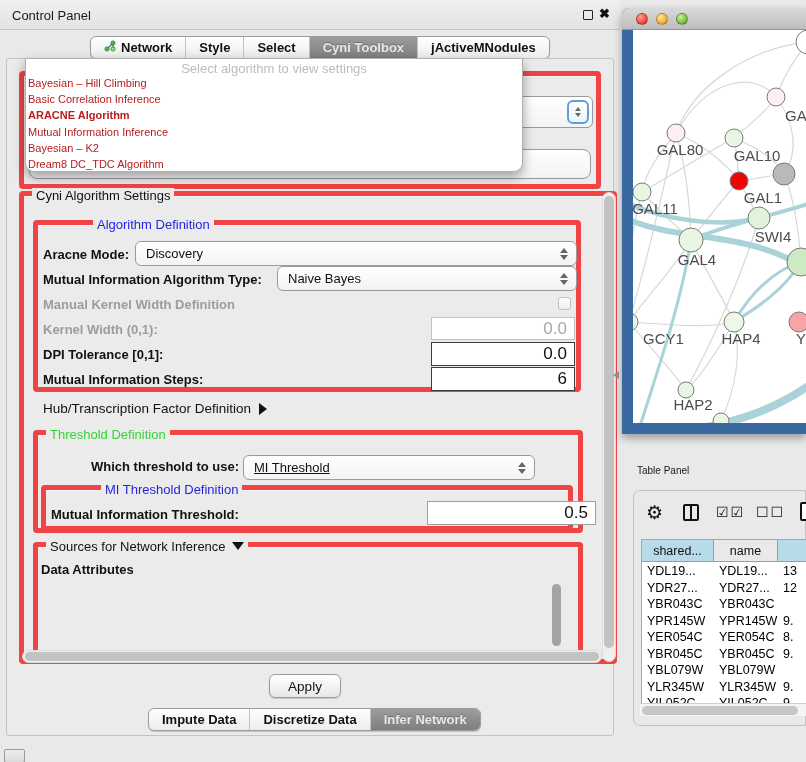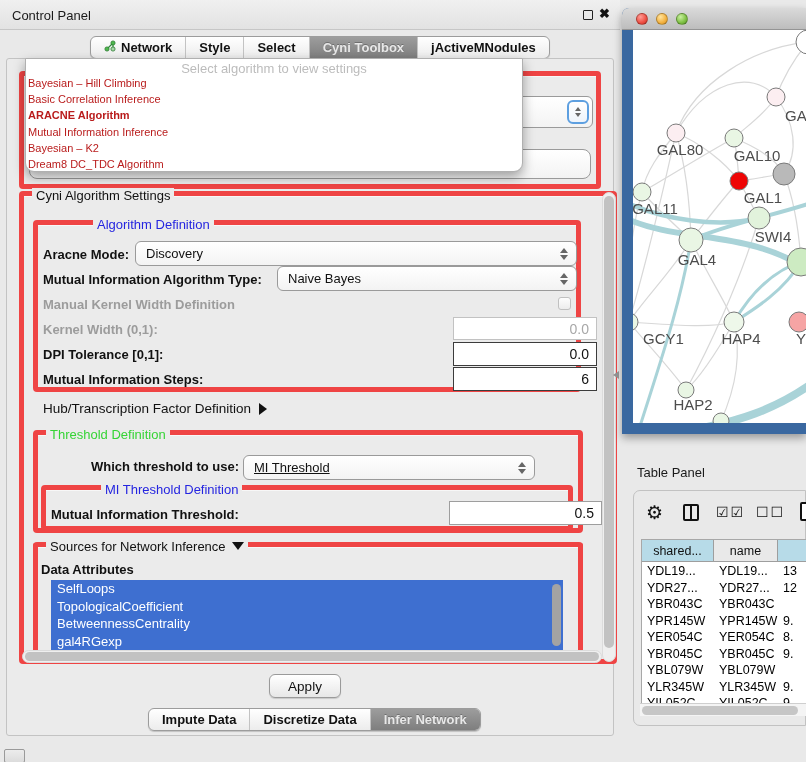--- a/index.html
+++ b/index.html
@@ -40,22 +40,22 @@
     display:flex; flex-direction:column; gap:2px; }
   .tri-up { width:0; height:0; border-left:4px solid transparent; border-right:4px solid transparent;
     border-bottom:5px solid #666; }
   .tri-dn { width:0; height:0; border-left:4px solid transparent; border-right:4px solid transparent;
     border-top:5px solid #666; }
   .tri-right { display:inline-block; width:0; height:0; border-left:8px solid #111;
     border-top:6px solid transparent; border-bottom:6px solid transparent; margin-left:8px; vertical-align:-2px; }
   .tri-down-b { display:inline-block; width:0; height:0; border-top:8px solid #111;
     border-left:6px solid transparent; border-right:6px solid transparent; margin-left:6px; vertical-align:1px; }
 
-  .field { position:absolute; background:#fff; border:1px solid #9e9e9e; font-size:14px;
-    display:flex; align-items:center; justify-content:flex-end; padding:0 7px;margin-left:22px; }
+  .field { position:absolute; background:#fff; border:1px solid #9e9e9e; font-size:17px;
+    display:flex; align-items:center; justify-content:flex-end; padding:0 7px; }
   .field.strong { border:1.5px solid #3c3c3c; }
   .field.dis { border:1px solid #c2c2c2; color:#a8a8a8; }
 
   .lbl { position:absolute; font-size:13px; font-weight:bold; color:#111; white-space:nowrap; }
   .lbl.dis { color:#9c9c9c; }
   .plain { font-weight:normal; font-size:13.5px; }
 
   #popup { position:absolute; left:18px; top:-1px; width:498px; height:114px; background:#fff;
     border:1px solid #b0b0b0; border-radius:0 0 9px 9px; box-shadow:0 5px 12px rgba(0,0,0,.35); z-index:50; }
   #popup .hint { text-align:center; color:#bcbcbc; font-size:13px; padding-top:2px; height:16px; }
@@ -81,21 +81,21 @@
   #net-titlebar { position:absolute; left:0; top:0; width:184px; height:22px;
     background:linear-gradient(#dadada,#bdbdbd); border-radius:7px 0 0 0; border-bottom:1px solid #949494;
     display:flex; align-items:center; gap:8px; padding-left:14px; }
   .light { width:12px; height:12px; border-radius:50%; border:1px solid rgba(0,0,0,.25); }
   .light.red { background:radial-gradient(circle at 35% 30%, #ff9d96, #ee4f43 60%, #c33126); }
   .light.yellow { background:radial-gradient(circle at 35% 30%, #ffe49e, #f3b13f 60%, #cf8f22); }
   .light.green { background:radial-gradient(circle at 35% 30%, #c9f0a0, #7ec043 60%, #59962c); }
   #net-canvas { position:absolute; left:11px; top:22px; width:173px; height:393px; background:#ffffff; }
 
   
-  #table-panel-title { position:absolute; left:637px; top:465px; font-size:13px; color:#1a1a1a; }
+  #table-panel-title { position:absolute; left:637px; top:465px; font-size:10px; color:#1a1a1a; }
   #table-panel { position:absolute; left:633px; top:490px; width:173px; height:236px;
     background:#e9e9e9; border:1px solid #c2c2c2; border-radius:7px 0 0 7px; }
   #tp-toolbar { position:absolute; left:8px; top:10px; width:160px; height:28px; }
   #gear-icon { position:absolute; left:4px; top:0px; font-size:19px; color:#111; }
   #split-icon { position:absolute; left:41px; top:3px; width:16px; height:17px; border:2px solid #111; border-radius:2px; }
   #split-icon div { position:absolute; left:5px; top:0; width:2px; height:13px; background:#111; }
   .cbpair { position:absolute; top:3px; font-size:14px; letter-spacing:2px; color:#111; }
   #doc-icon { position:absolute; left:158px; top:1px; width:14px; height:19px; border:2px solid #111; border-radius:2px; background:#fff; }
 
   #tbl { position:absolute; left:7px; top:48px; width:166px; height:176px; background:#fff;
@@ -238,35 +238,29 @@
       <span class="arrows">
           <span class="tri-up"></span>
           <span class="tri-dn"></span>
         </span>
     </div>
 
     <div class="gbox" style="left:34px; top:426px; width:532px; height:46px;">
       <span class="legend blue">MI Threshold Definition</span>
     </div>
     <div class="lbl" style="left:44px; top:448px;">Mutual Information Threshold:</div>
-    <div class="field" style="left:420px; top:442px; width:153px; height:24px;">
+    <div class="field" style="left:420px; top:442px; width:169px; height:24px;">
       <span>0.5</span>
     </div>
 
     <div class="gbox" style="left:26px; top:483px; width:550px; height:122px; border-bottom:none;">
       <span class="legend"><span>Sources for Network Inference</span><span class="tri-down-b"></span></span>
     </div>
     <div class="lbl" style="left:34px; top:503px;">Data Attributes</div>
 
-    <div id="attr-list" style="top:521px;">
-        <div class="attr-item">SelfLoops</div>
-        <div class="attr-item">TopologicalCoefficient</div>
-        <div class="attr-item">BetweennessCentrality</div>
-        <div class="attr-item">gal4RGexp</div>
-      </div>
     <div class="thumb" style="left:545px; top:525px; width:9px; height:62px; background:#a3a3a3;"></div>
 
     <div class="vtrack" style="left:595px; top:133px; width:14px; height:470px;">
       <div class="thumb" style="left:1px; top:3px; width:10px; height:452px;"></div>
     </div>
     <div class="vtrack" style="left:15px; top:591px; width:580px; height:13px;">
       <div class="thumb" style="left:2px; top:1px; width:574px; height:9px;"></div>
     </div>
 
     <div class="button" style="left:262px; top:615px; width:72px; height:24px;">

